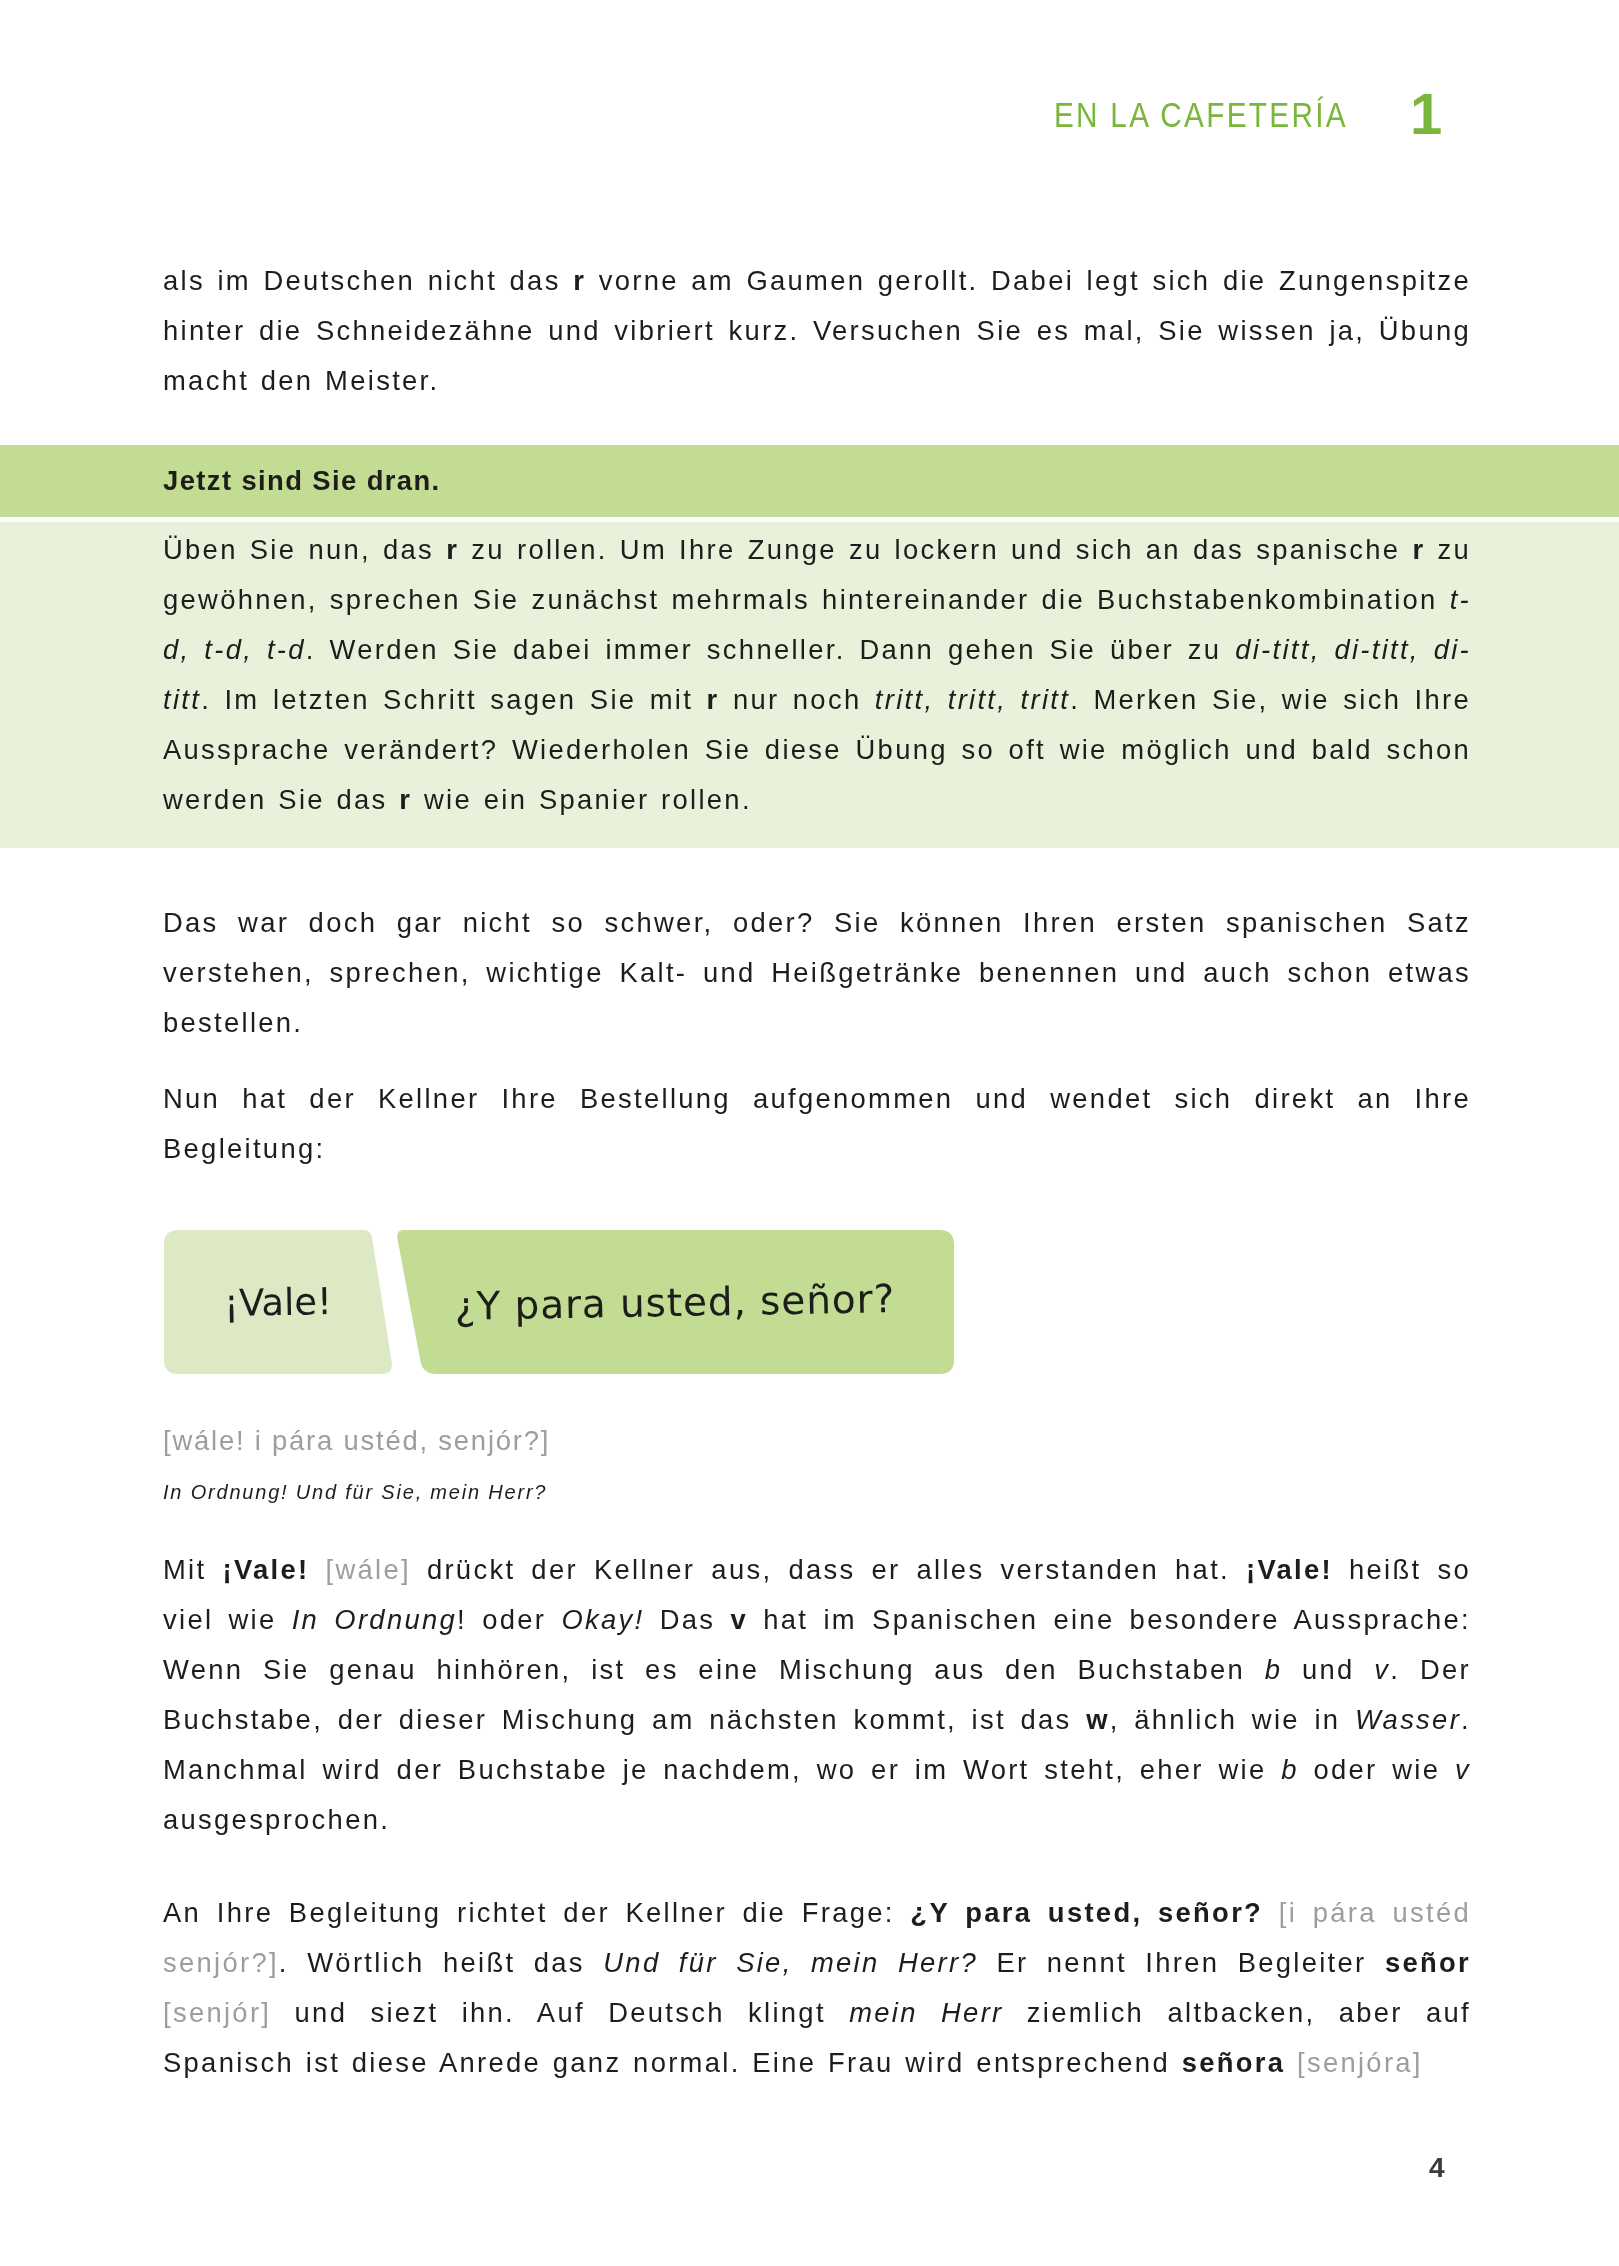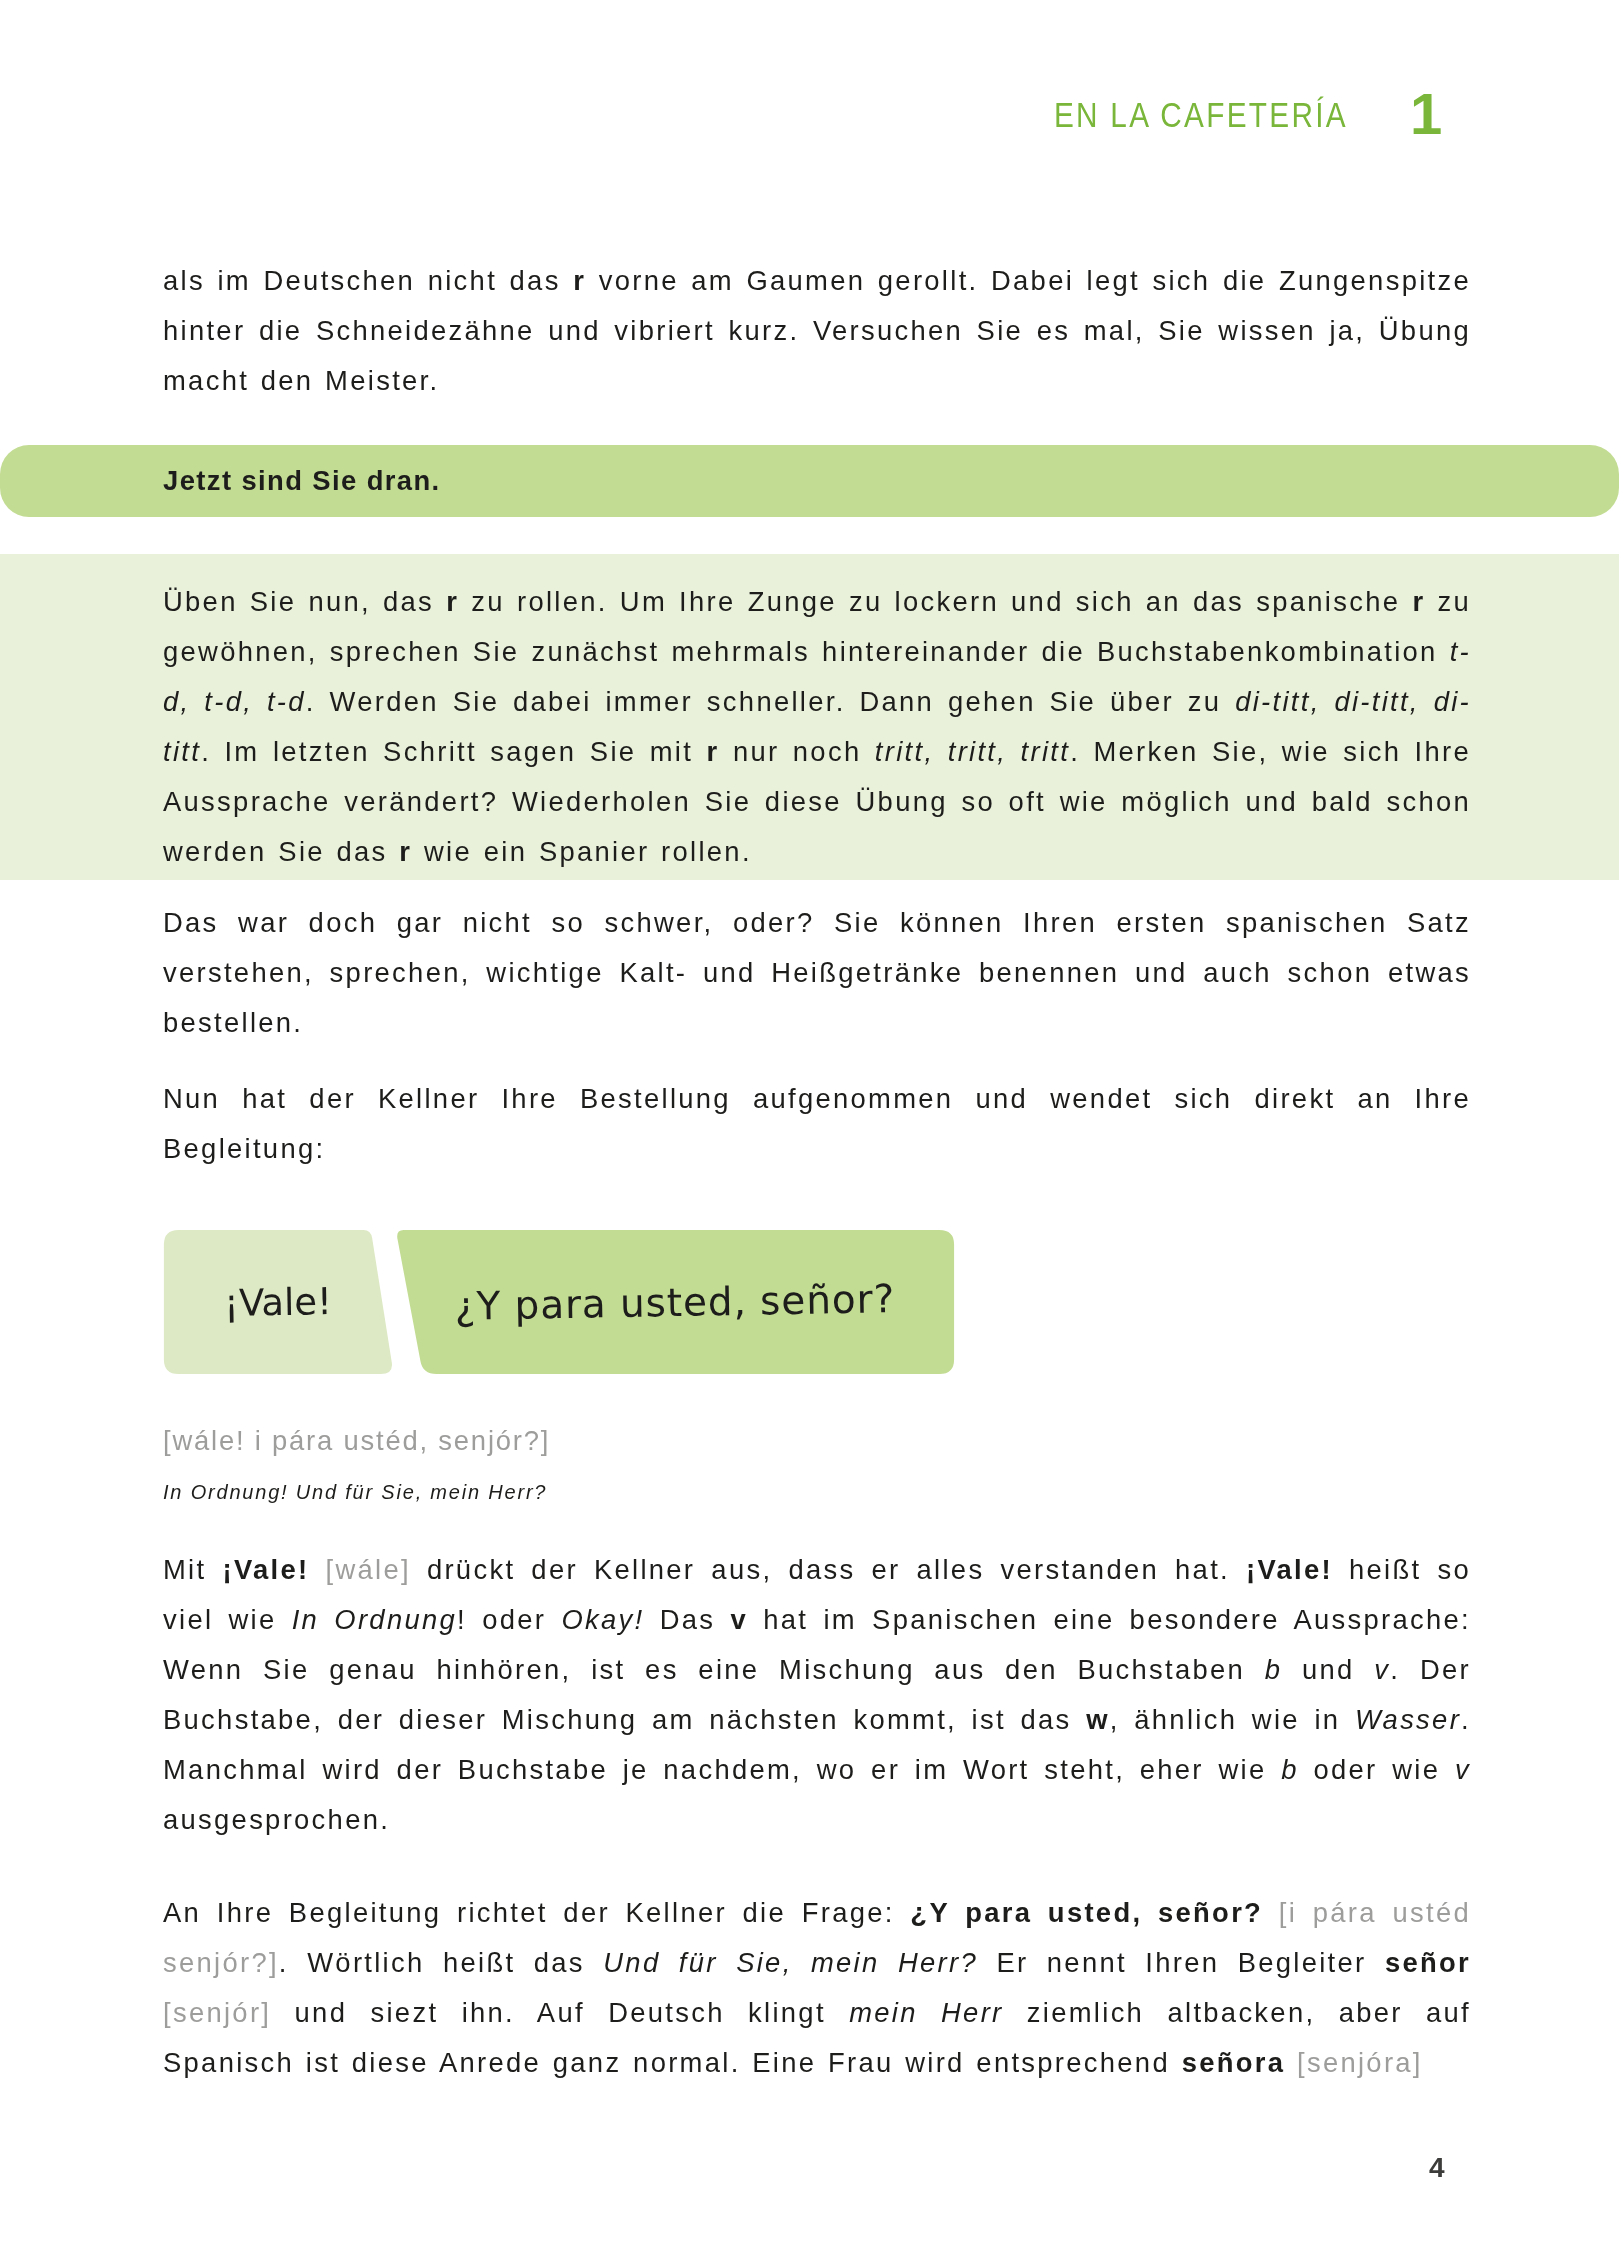--- a/index.html
+++ b/index.html
@@ -30,30 +30,29 @@
     text-align:justify;
     color:#1d1d1b;
     margin:0;
   }
   .seg-bold{font-weight:700;}
   .seg-italic{font-style:italic;}
   .seg-gray{color:#9d9d9c;}
   
   .exercise-banner{
     position:absolute;left:0;top:445px;width:1619px;height:72px;
-    display:flex;align-items:center;border-radius:29px;
+    display:flex;align-items:center;
   }
   .exercise-banner-label{
     margin-left:163px;font-size:27.4px;font-weight:700;letter-spacing:1.4px;
   }
   .exercise-panel{
     position:absolute;left:0;top:522px;width:1619px;height:326px;
     box-sizing:border-box;
-    padding:23px 148px 0 163px;
-    margin-top:32px;
+    padding:3px 148px 0 163px;
   }
   .exercise-panel .bodytext{
     position:static;width:auto;
   }
   
   .bubbles-svg{position:absolute;left:163px;top:1230px;}
   .bubble-label{
     position:absolute;top:1230px;height:144px;
     display:flex;align-items:center;justify-content:center;
     font-family:"DejaVu Sans", sans-serif;

